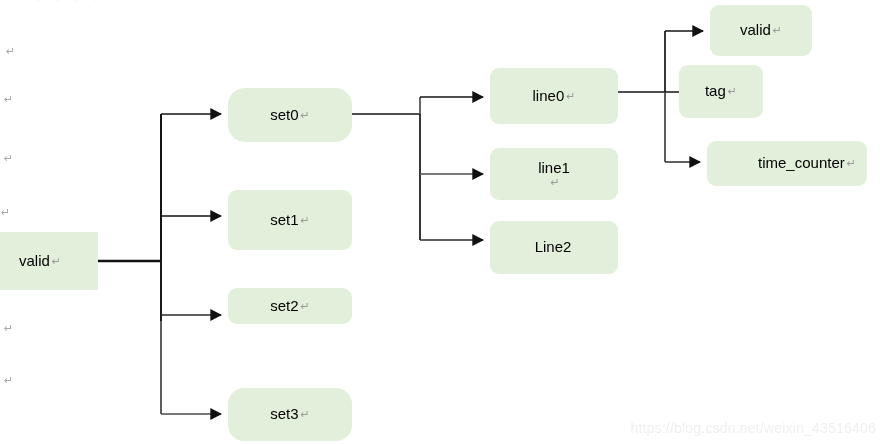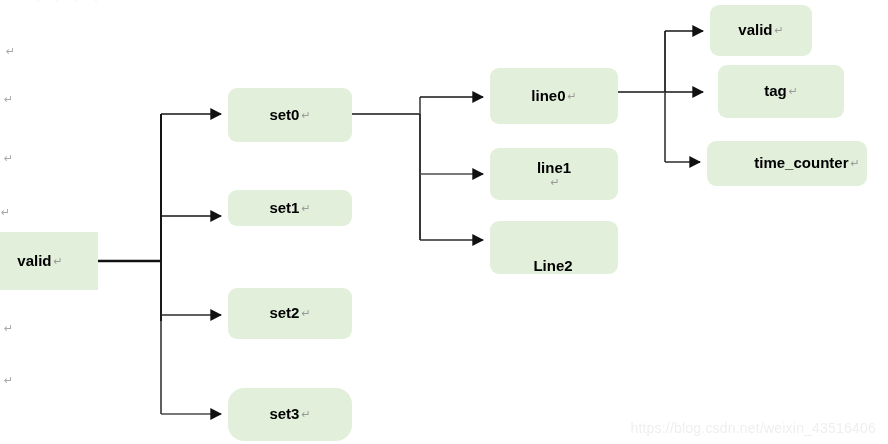--- a/index.html
+++ b/index.html
@@ -36,21 +36,20 @@
     color: #000000;
     font-size: 15px;
     line-height: 1.1;
     white-space: nowrap;
     z-index: 2;
   }
   .node.rounded { border-radius: 9px; }
   .node.square  { border-radius: 0; }
   .node-label {
     display: inline-block;
-    font-weight: bold;
   }
   .pilcrow {
     color: #9b9b9b;
     font-size: 11px;
     margin-left: 2px;
     vertical-align: 1px;
   }
   .stray-mark {
     position: absolute;
     color: #a8a8a8;
@@ -155,61 +154,61 @@
     <g>
       <path d="M 665 162 L 700 162" stroke="#2b2b2b" stroke-width="1.7" fill="none" marker-end="url(#arrow)"></path>
     </g>
   </svg>
 
   <div class="node square" style="left:-18px; top:232px; width:116px; height:58px;">
     <span class="node-label">valid</span>
       <span class="pilcrow">↵</span>
   </div>
 
-  <div class="node rounded" style="left:228px; top:88px; width:124px; height:54px;">
+  <div class="node rounded" style="left:228px; top:88px; width:124px; height:54px;border-radius:17px;">
     <span class="node-label">set0</span>
       <span class="pilcrow">↵</span>
   </div>
 
-  <div class="node rounded" style="left:228px; top:190px; width:124px; height:36px;">
+  <div class="node rounded" style="left:228px; top:190px; width:124px; height:60px;">
     <span class="node-label">set1</span>
       <span class="pilcrow">↵</span>
   </div>
 
-  <div class="node rounded" style="left:228px; top:288px; width:124px; height:51px;text-align:center;">
+  <div class="node rounded" style="left:228px; top:288px; width:124px; height:36px;text-align:center;">
     <span class="node-label">set2</span>
       <span class="pilcrow">↵</span>
   </div>
 
   <div class="node rounded" style="left:228px; top:388px; width:124px; height:53px;border-radius:16px;">
     <span class="node-label">set3</span>
       <span class="pilcrow">↵</span>
   </div>
 
   <div class="node rounded" style="left:490px; top:68px; width:128px; height:56px;">
     <span class="node-label">line0</span>
       <span class="pilcrow">↵</span>
   </div>
 
   <div class="node rounded" style="left:490px; top:148px; width:128px; height:52px;flex-direction:column;">
     <span class="node-label">line1</span>
       <span class="pilcrow">↵</span>
   </div>
 
-  <div class="node rounded" style="left:490px; top:221px; width:128px; height:53px;align-items:flex-end;">
+  <div class="node rounded" style="left:490px; top:221px; width:128px; height:53px;">
     <span class="node-label">Line2</span>
       <span class="pilcrow"></span>
   </div>
 
   <div class="node rounded" style="left:710px; top:5px; width:102px; height:51px;">
     <span class="node-label">valid</span>
       <span class="pilcrow">↵</span>
   </div>
 
-  <div class="node rounded" style="left:718px; top:65px; width:126px; height:53px;">
+  <div class="node rounded" style="left:679px; top:65px; width:84px; height:53px;">
     <span class="node-label">tag</span>
       <span class="pilcrow">↵</span>
   </div>
 
   <div class="node rounded" style="left:707px; top:141px; width:160px; height:45px;padding-left:40px;">
     <span class="node-label">time_counter</span>
       <span class="pilcrow">↵</span>
   </div>
 
   <div class="stray-mark" style="left:6px; top:45px;">↵</div>

